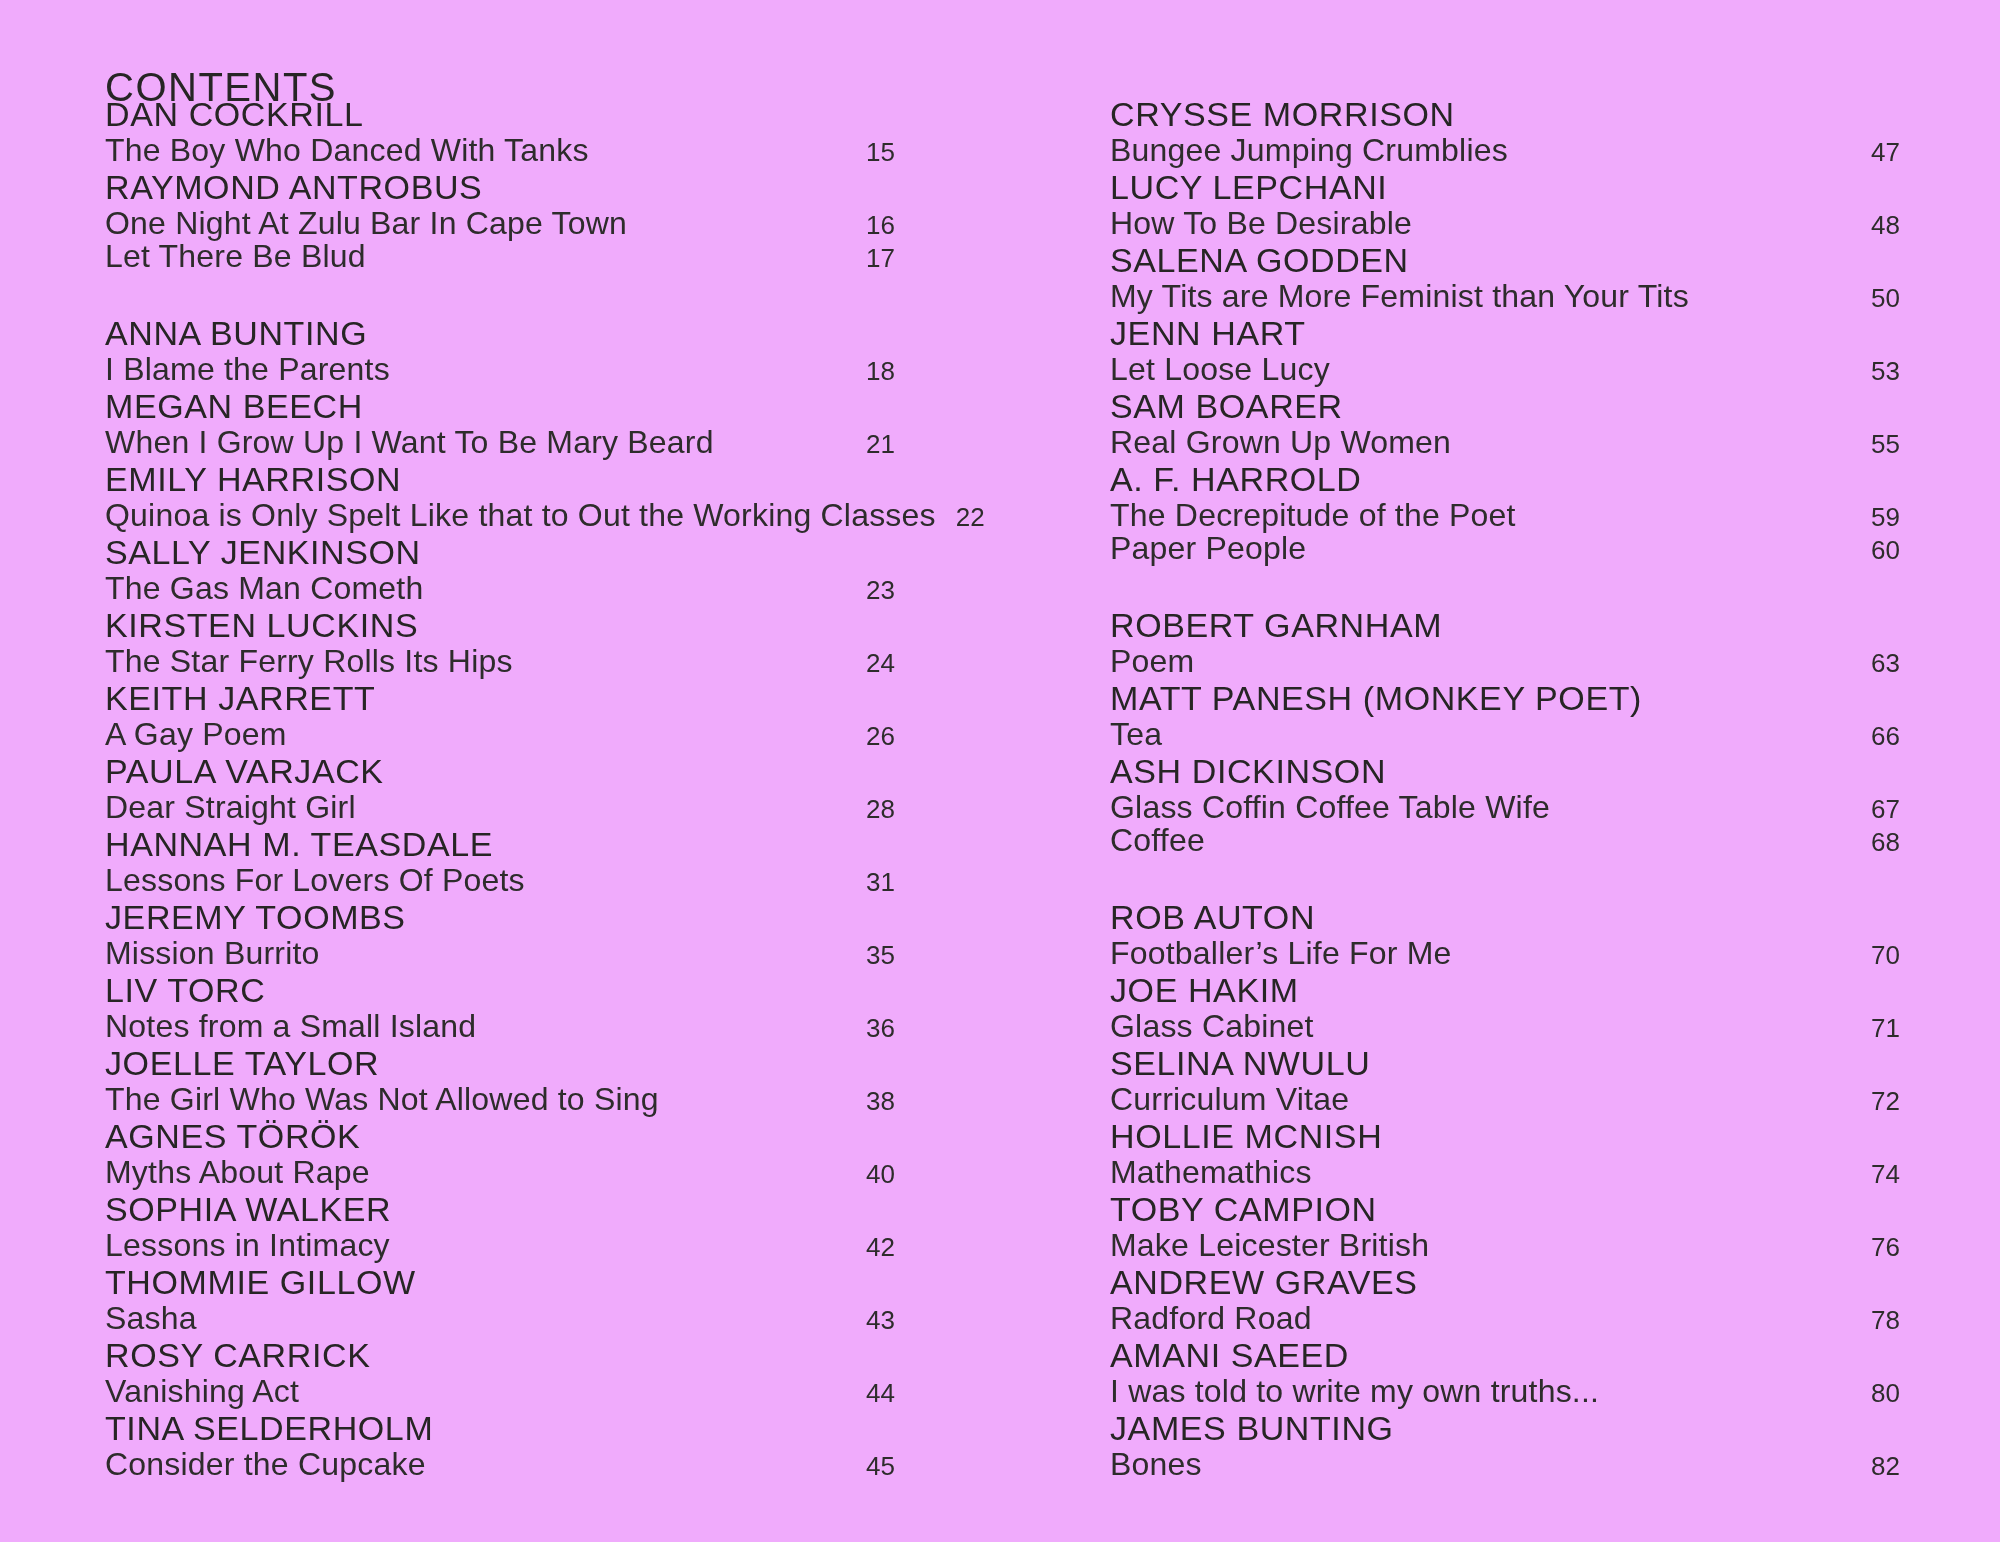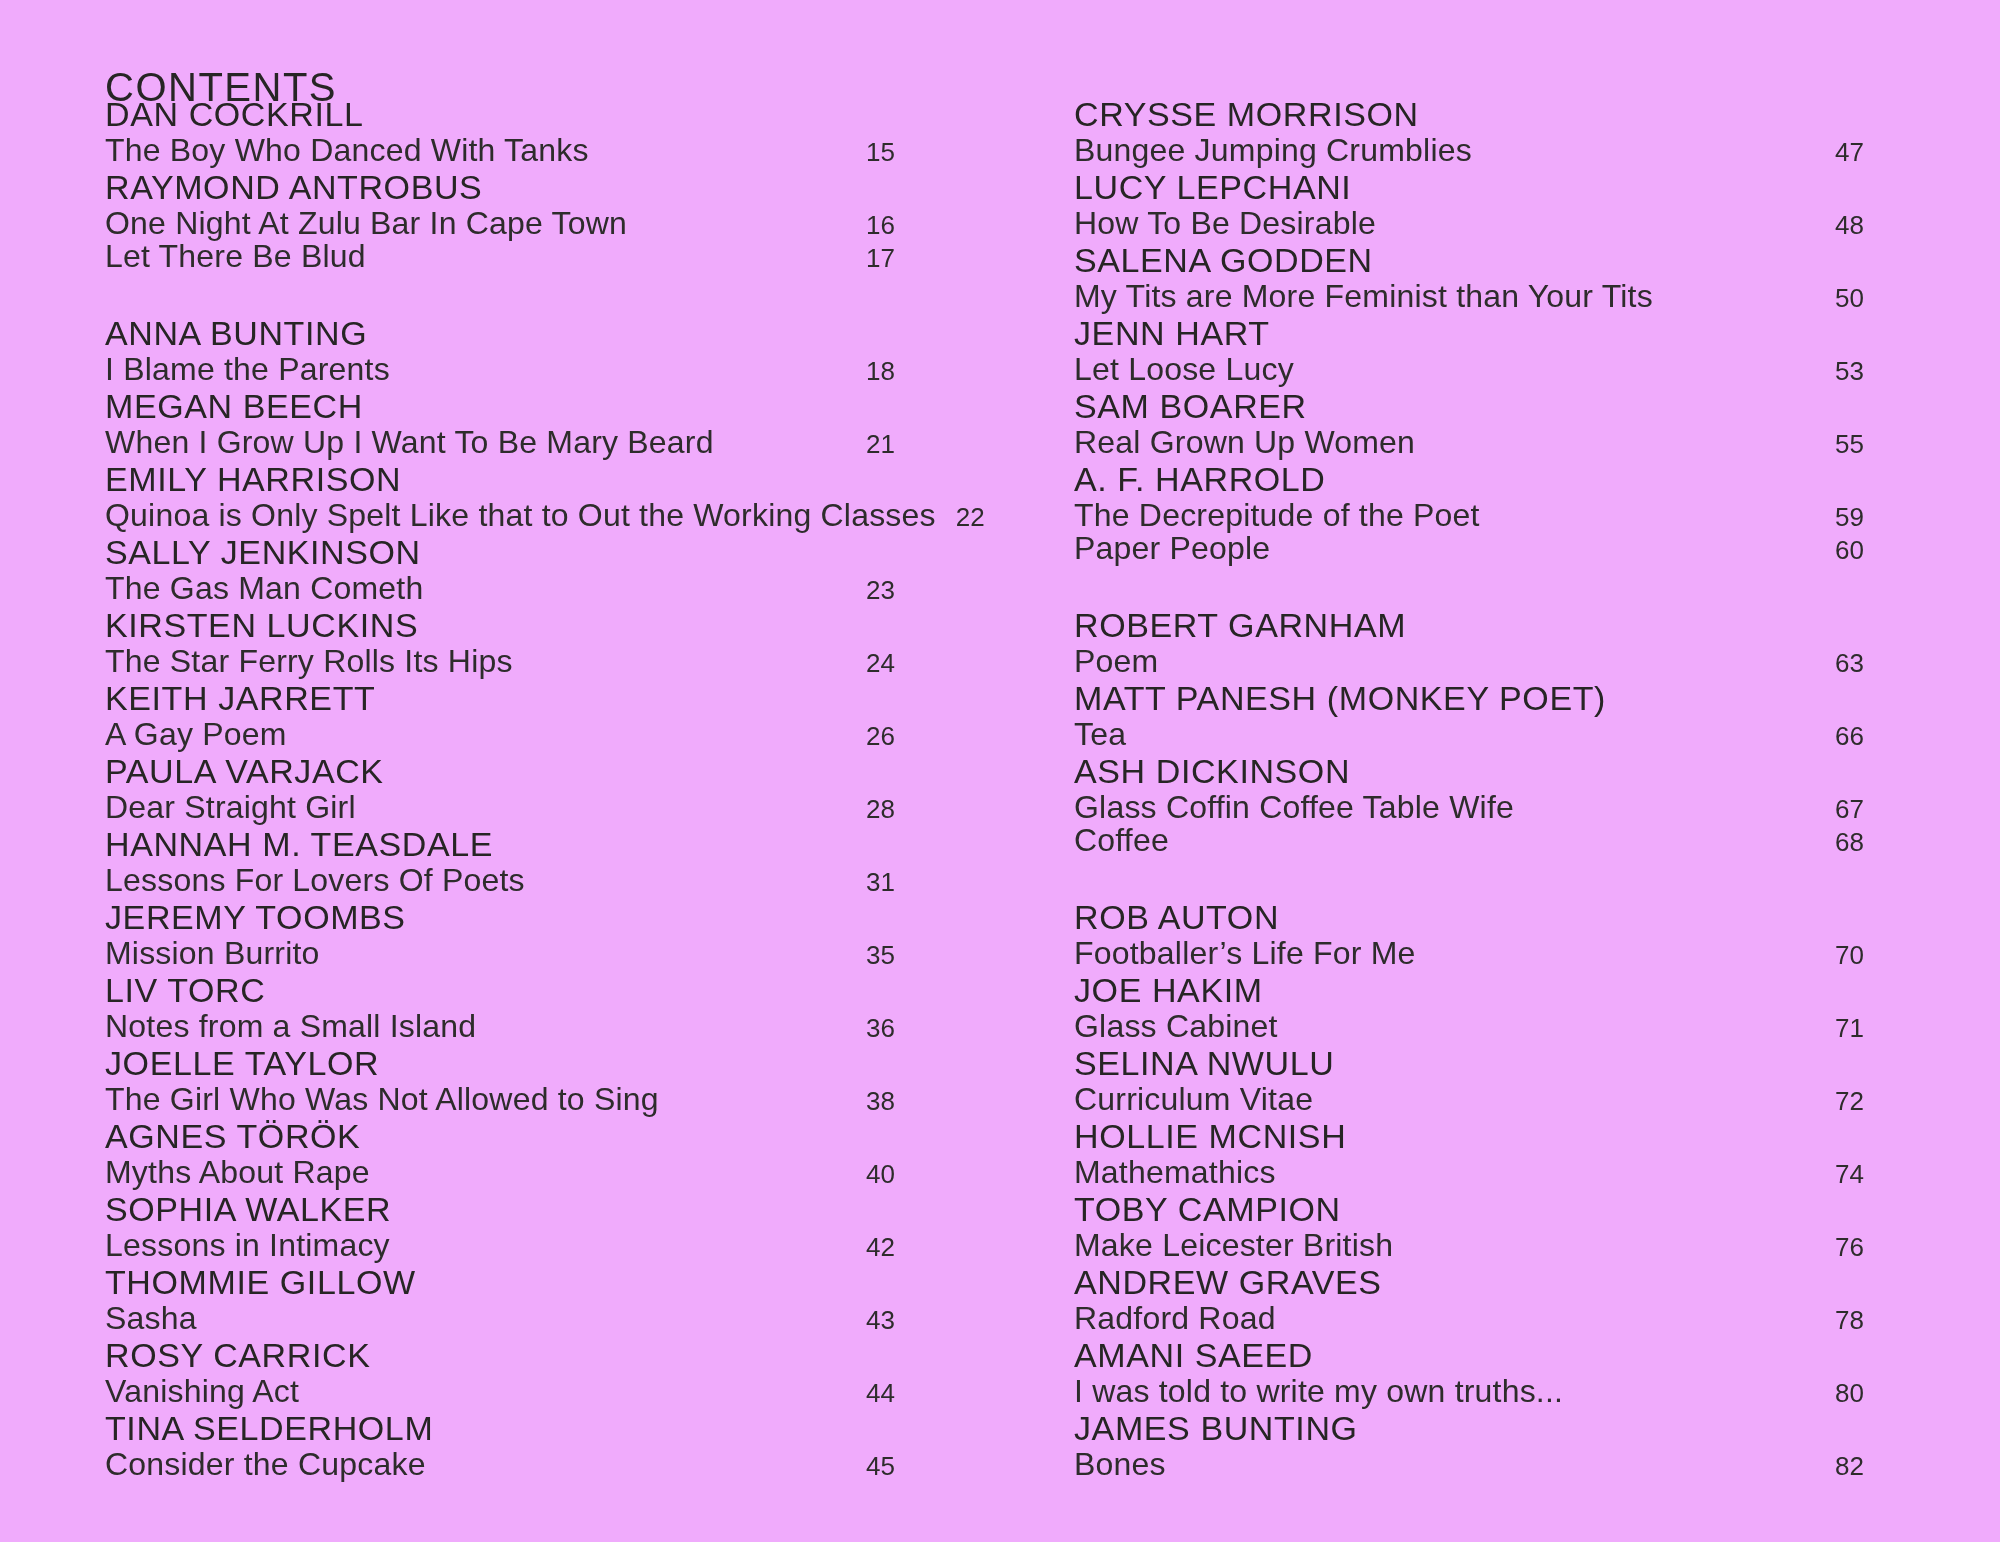--- a/index.html
+++ b/index.html
@@ -27,21 +27,21 @@
     color: #272525;
   }
   .toc-column {
     position: absolute;
     top: 94px;
     width: 790px;
     display: flex;
     flex-direction: column;
   }
   .toc-column.left  { left: 105px; }
-  .toc-column.right { left: 1074px; }
+  .toc-column.right { left: 1110px; }
   .entry {
     height: 73px;
     display: flex;
     flex-direction: column;
     justify-content: flex-start;
   }
   .author {
     font-size: 34px;
     font-weight: 300;
     letter-spacing: 0.6px;

